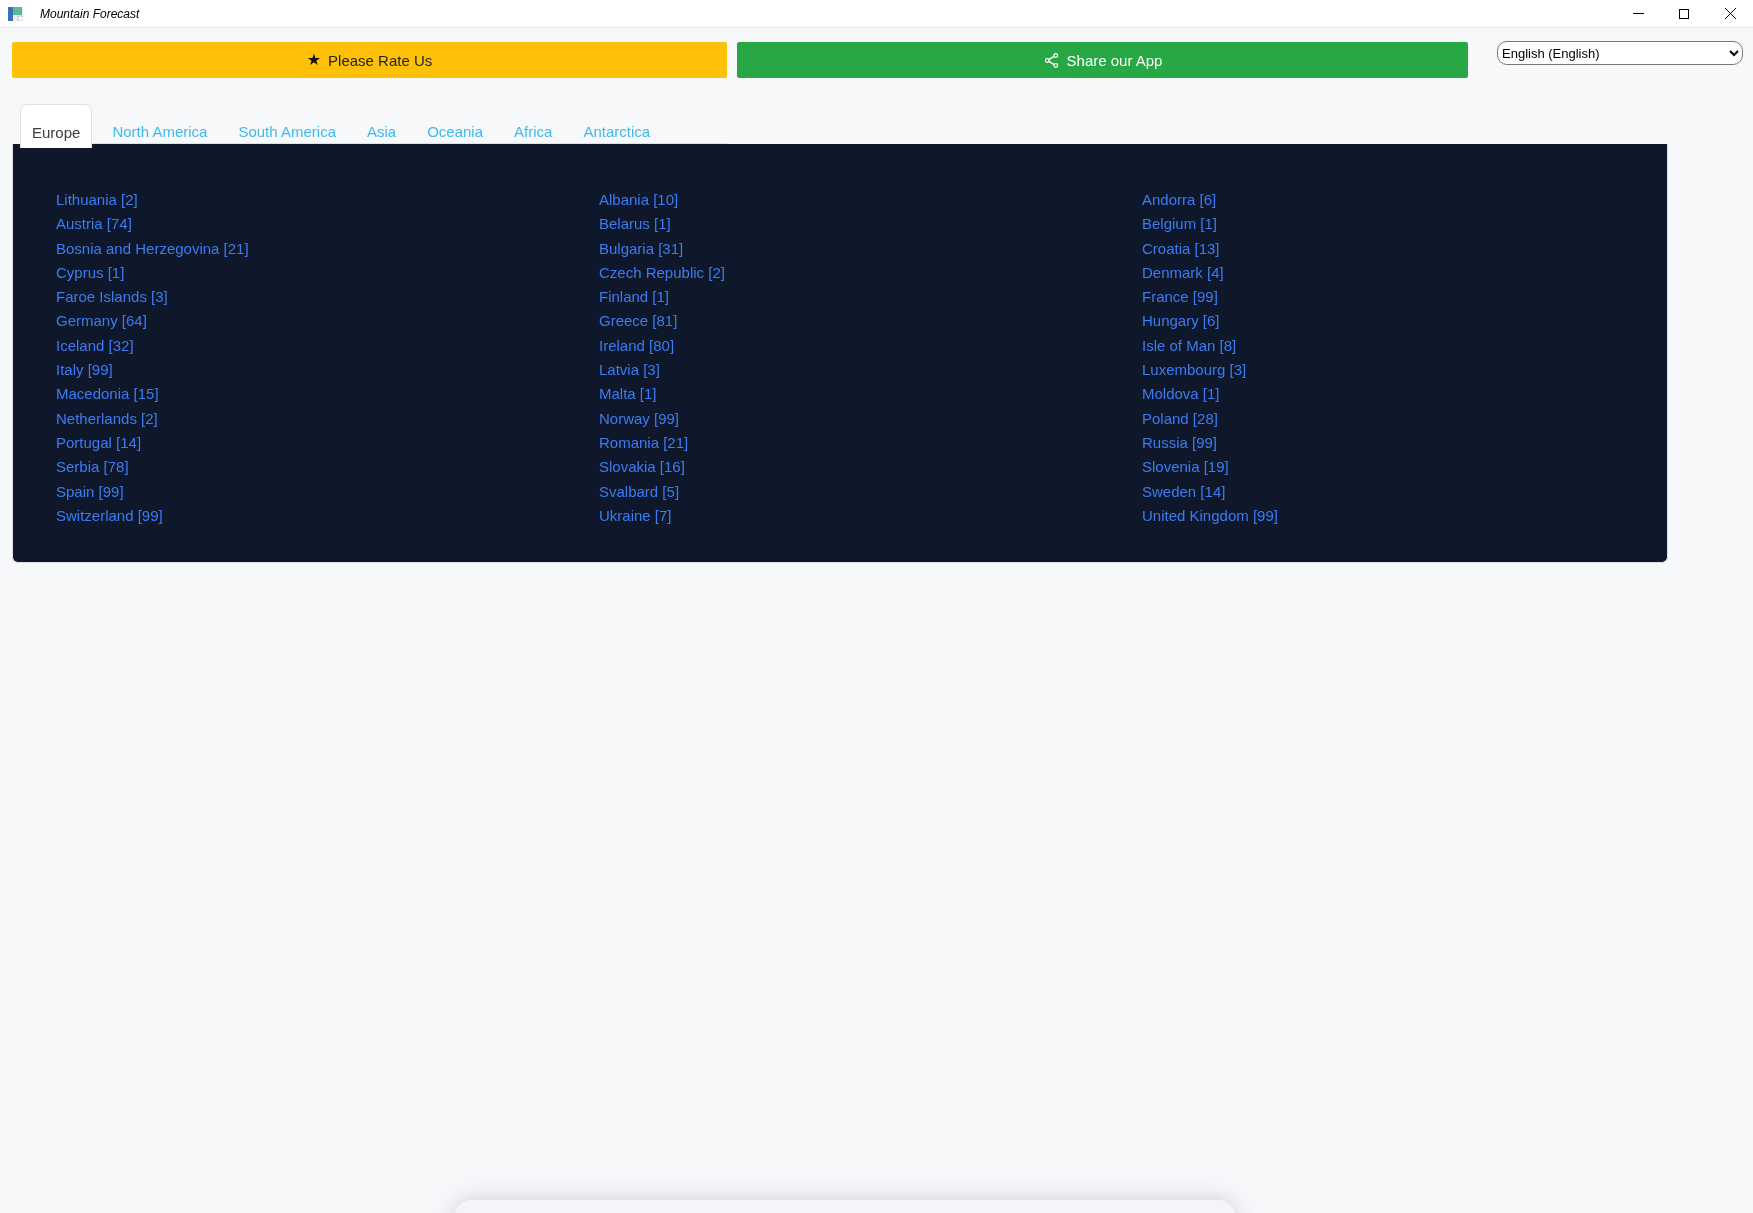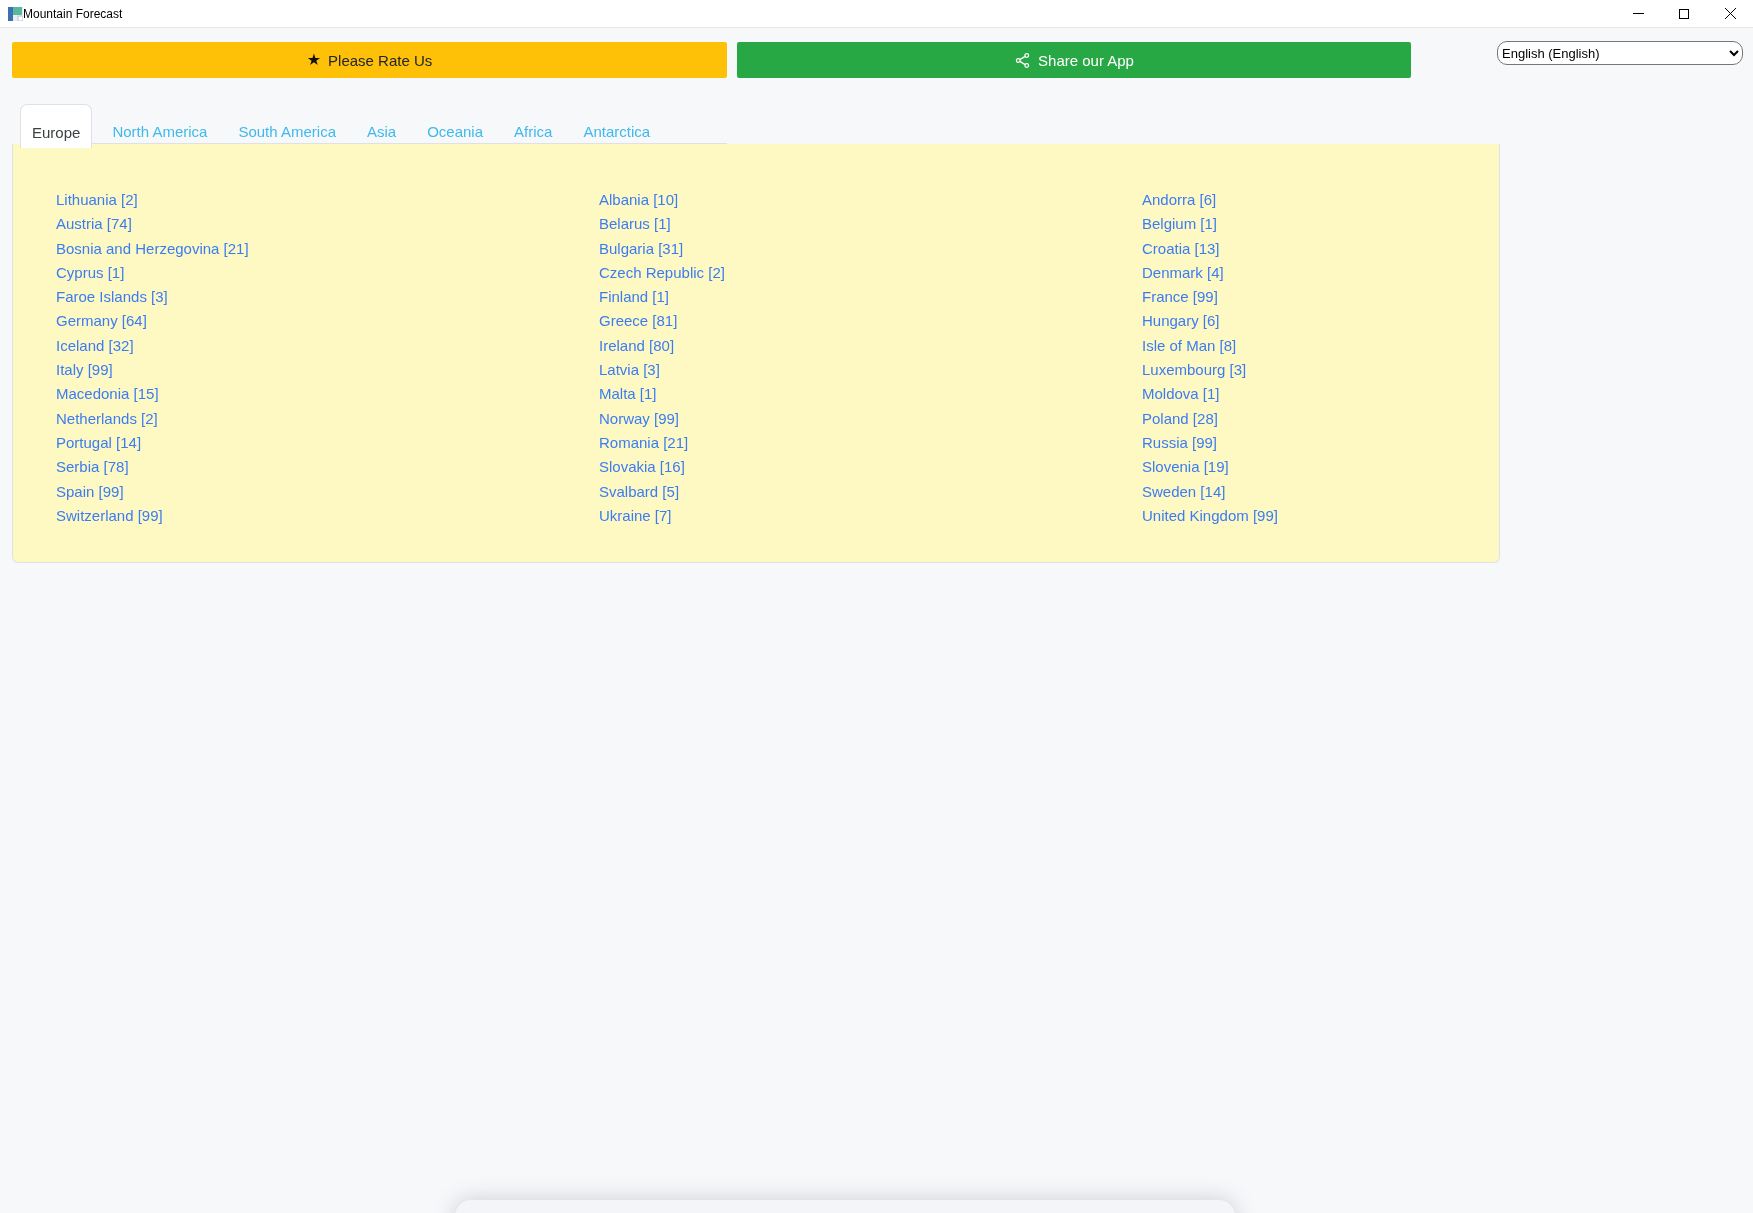--- a/index.html
+++ b/index.html
@@ -10,40 +10,40 @@
     position: relative;
   }
 
   
   .titlebar {
     position: absolute; left: 0; top: 0; width: 1753px; height: 28px;
     background: #ffffff; border-bottom: 1px solid #e9e9e9;
     display: flex; align-items: center;
   }
   .app-icon { margin-left: 8px; width: 15px; height: 14px; display: inline-block; }
-  .win-title { margin-left: 0; font-size: 12px; color: #000; }
+  .win-title { margin-left: 17px; font-size: 12px; color: #000; font-style: italic; }
   .win-controls { margin-left: auto; display: flex; height: 100%; }
   .win-btn {
     width: 46px; height: 100%; display: flex; align-items: center; justify-content: center;
     cursor: pointer;
   }
   .win-btn svg { display: block; }
 
   
   .btn {
     position: absolute; top: 42px; height: 36px;
     display: flex; align-items: center; justify-content: center;
     font-size: 15px; cursor: pointer; border: none; border-radius: 2px;
   }
   .btn-rate {
     left: 12px; width: 715px;
     background: var(--rate-bg, #ffc107); color: #212529;
   }
   .btn-share {
-    left: 737px; width: 674px;
+    left: 737px; width: 731px;
     background: var(--share-bg, #28a745); color: #ffffff;
   }
   .btn .ic { margin-right: 7px; display: inline-flex; align-items: center; }
   .star { font-size: 16px; color: #111; line-height: 1; }
   .lang-select {
     position: absolute; left: 1497px; top: 41px; width: 246px; height: 24px;
     font-size: 13px; font-family: "Liberation Sans", sans-serif;
     border: 1px solid #767676; background: #fff; border-radius: 10px;
   }
 
@@ -62,22 +62,22 @@
     border: 1px solid #dee2e6; border-bottom: none;
     border-radius: 7px 7px 0 0; color: #3c4043;
   }
   .tab-underline {
     position: absolute; left: 20px; top: 143px; width: 707px; height: 1px;
     background: #dee2e6; z-index: 1;
   }
 
   
   .panel {
-    position: absolute; left: 12px; top: 144px; width: 1488px; height: 419px;
-    background: #fef9c3;
+    position: absolute; left: 12px; top: 144px; width: 1656px; height: 419px;
+    background: #0f172a;
     border-left: 1px solid #dee2e6; border-right: 1px solid #dee2e6;
     border-bottom: 1px solid #dee2e6;
     border-radius: 0 0 6px 6px;
     text-decoration: underline;
   }
   .country-grid {
     position: absolute; left: 43px; top: 44px;
     display: grid; grid-template-columns: 543px 543px 543px;
   }
   .country-col { display: flex; flex-direction: column; }

